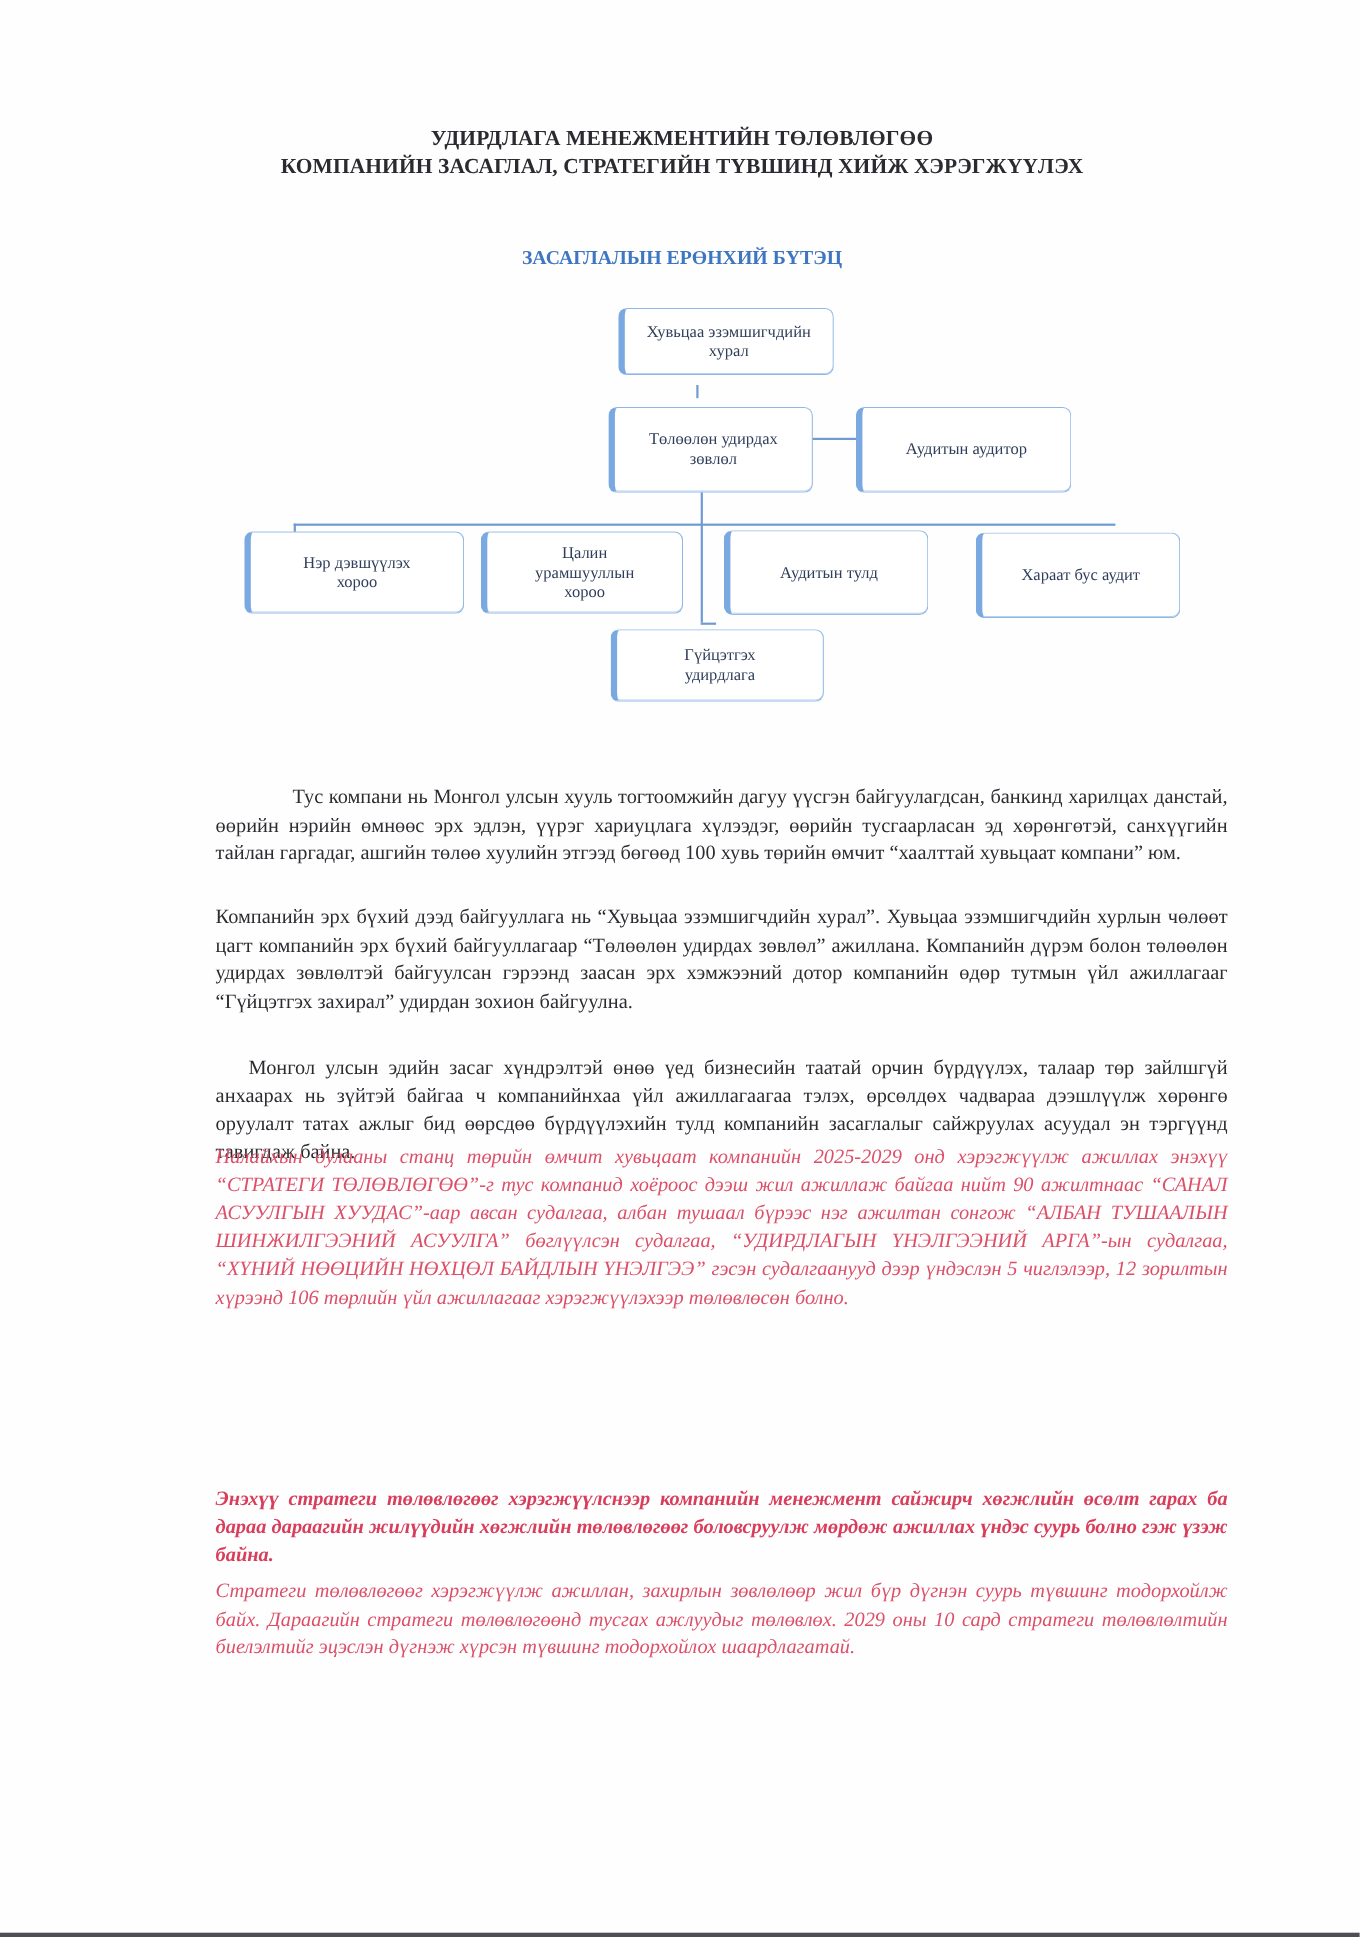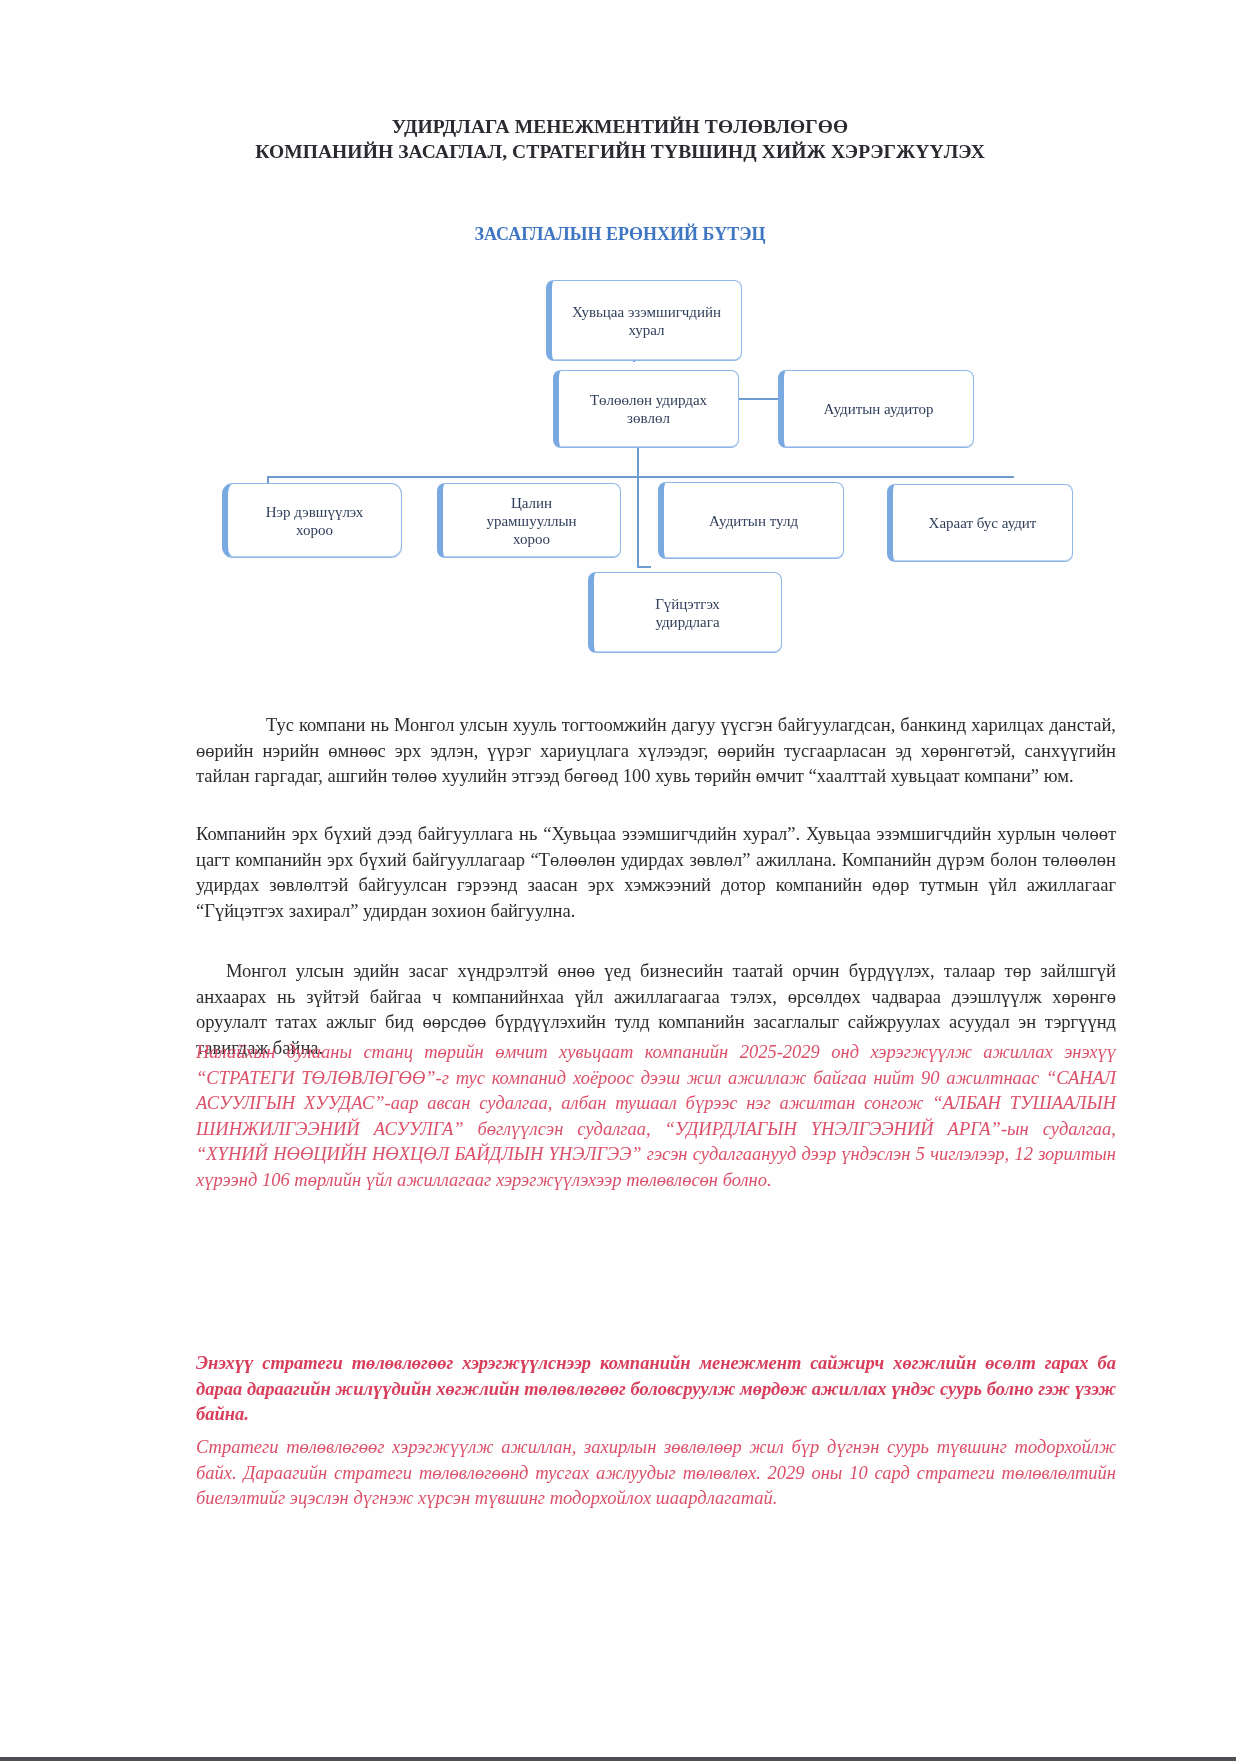--- a/index.html
+++ b/index.html
@@ -55,28 +55,28 @@
 
 <div>
 
   <div class="line" style="left:633px; top:350px; width:2px; height:12px;"></div>
   <div class="line" style="left:738px; top:398px; width:42px; height:1.5px;"></div>
   <div class="line" style="left:637px; top:446px; width:2px; height:120px;"></div>
   <div class="line" style="left:267px; top:476px; width:747px; height:2px;"></div>
   <div class="line" style="left:267px; top:476px; width:1.5px; height:8px;"></div>
   <div class="line" style="left:637px; top:566px; width:14px; height:1.5px;"></div>
 
-  <div class="box" style="left:546px; top:280px; width:196px; height:81px;">Хувьцаа эзэмшигчдийн хурал</div>
+  <div class="box" style="left:562px; top:280px; width:196px; height:61px;">Хувьцаа эзэмшигчдийн хурал</div>
   <div class="box" style="left:553px; top:370px; width:186px; height:78px; padding:0 30px;">Төлөөлөн удирдах зөвлөл</div>
   <div class="box" style="left:778px; top:370px; width:196px; height:78px;">Аудитын аудитор</div>
-  <div class="box" style="left:222px; top:483px; width:180px; height:75px; padding:0 30px;border-radius:11px;">Нэр дэвшүүлэх хороо</div>
+  <div class="box" style="left:222px; top:483px; width:200px; height:75px; padding:0 30px;">Нэр дэвшүүлэх хороо</div>
   <div class="box" style="left:437px; top:483px; width:184px; height:75px; padding:0 40px;">Цалин урамшууллын хороо</div>
   <div class="box" style="left:658px; top:482px; width:186px; height:77px;">Аудитын тулд</div>
   <div class="box" style="left:887px; top:484px; width:186px; height:78px;">Хараат бус аудит</div>
-  <div class="box" style="left:588px; top:572px; width:194px; height:81px; padding:0 60px;">Гүйцэтгэх удирдлага</div>
+  <div class="box" style="left:555px; top:572px; width:194px; height:66px; padding:0 60px;">Гүйцэтгэх удирдлага</div>
 </div>
 
 <div class="para" style="top:713px;">
   <span class="indent"></span><span>Тус компани нь Монгол улсын хууль тогтоомжийн дагуу үүсгэн байгуулагдсан, банкинд харилцах данстай, өөрийн нэрийн өмнөөс эрх эдлэн, үүрэг хариуцлага хүлээдэг, өөрийн тусгаарласан эд хөрөнгөтэй, санхүүгийн тайлан гаргадаг, ашгийн төлөө хуулийн этгээд бөгөөд 100 хувь төрийн өмчит “хаалттай хувьцаат компани” юм.</span>
 </div>
 
 <div class="para" style="top:822px;">
   <span>Компанийн эрх бүхий дээд байгууллага нь “Хувьцаа эзэмшигчдийн хурал”. Хувьцаа эзэмшигчдийн хурлын чөлөөт цагт компанийн эрх бүхий байгууллагаар “Төлөөлөн удирдах зөвлөл” ажиллана. Компанийн дүрэм болон төлөөлөн удирдах зөвлөлтэй байгуулсан гэрээнд заасан эрх хэмжээний дотор компанийн өдөр тутмын үйл ажиллагааг “Гүйцэтгэх захирал” удирдан зохион байгуулна.</span>
 </div>
 

